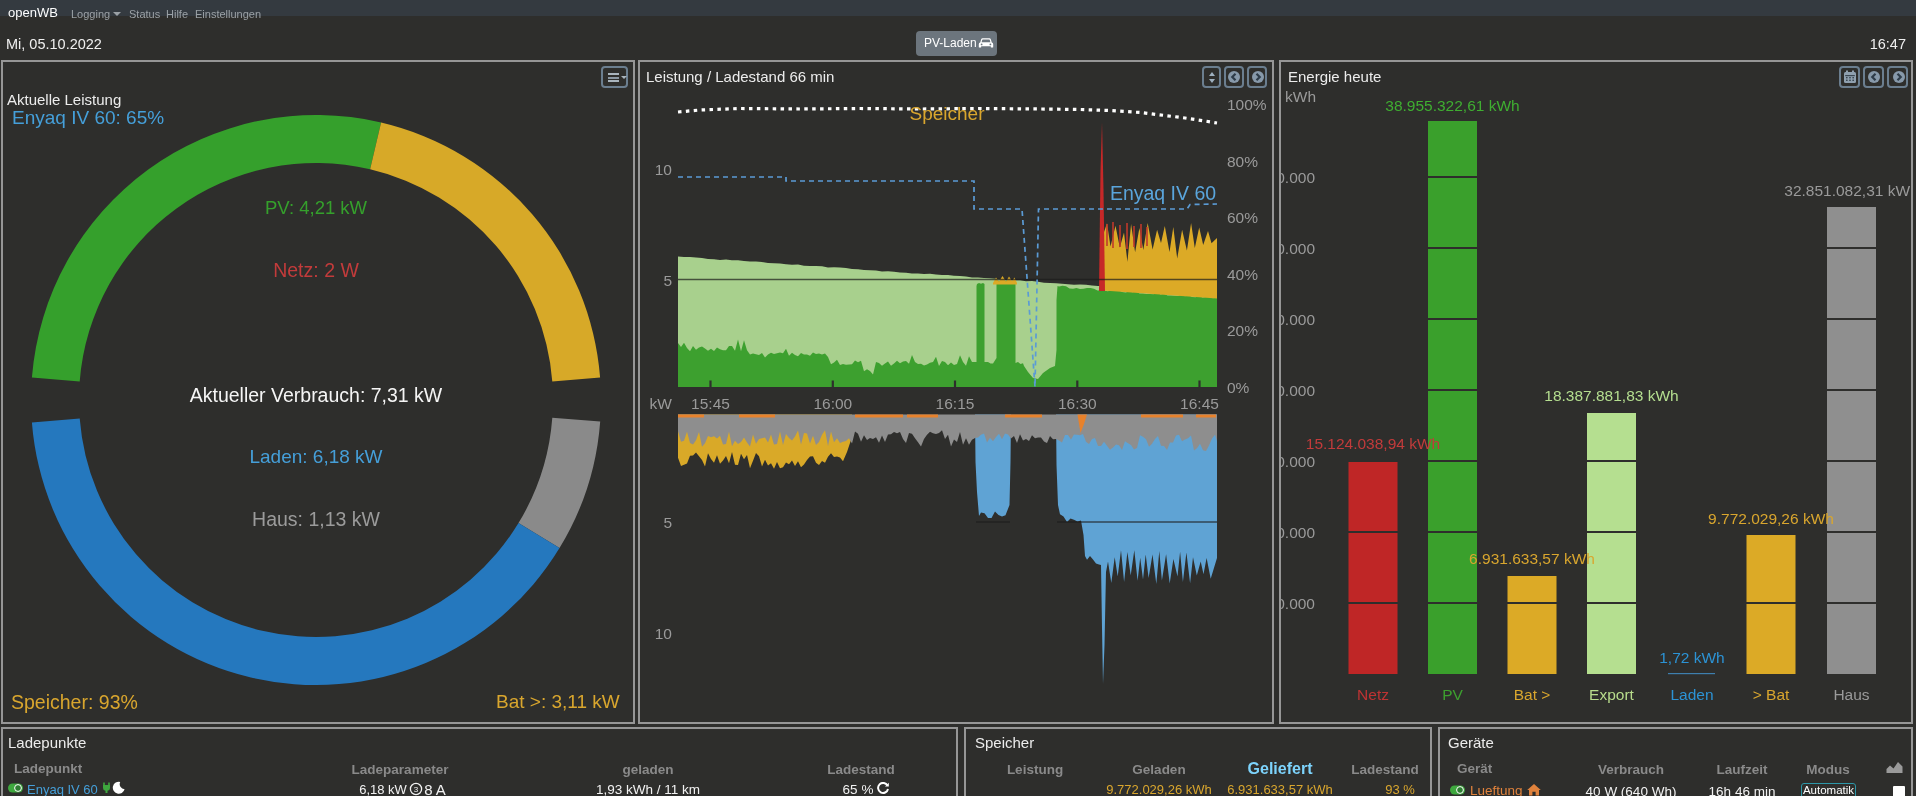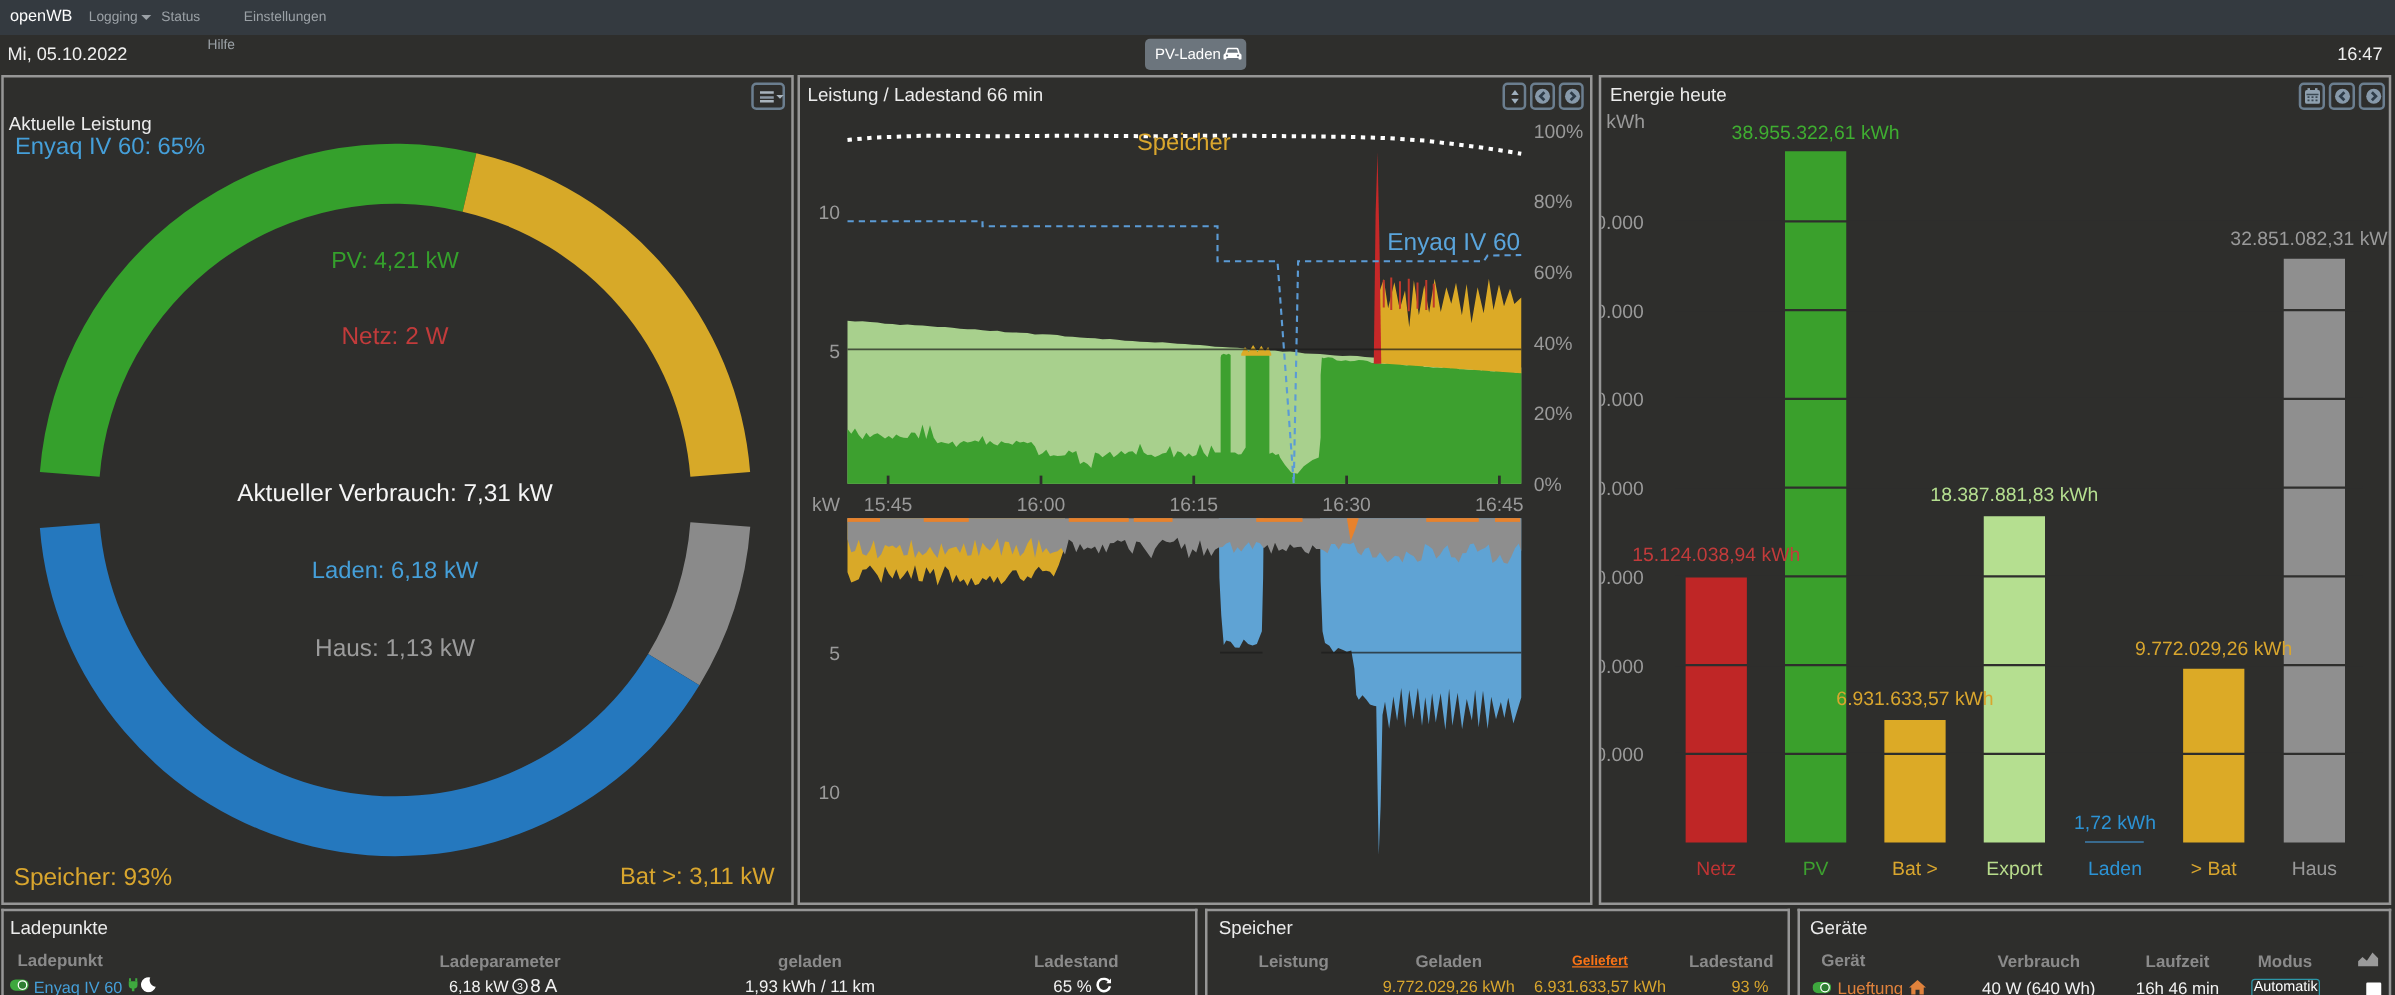--- a/index.html
+++ b/index.html
@@ -2,26 +2,26 @@
 <html><head><meta charset="utf-8">
 <style>
 * { margin:0; padding:0; box-sizing:border-box; }
 body { width:1916px; height:796px; background:#2e2e2c; font-family:"Liberation Sans", sans-serif; position:relative; overflow:hidden; }
 .panel { position:absolute; border:2px solid #969696; background:#2e2e2c; }
 .abs { position:absolute; }
 .ctr { transform:translate(-50%,-50%); white-space:nowrap; }
 .hbtn { position:absolute; border:2px solid #6b7e8f; border-radius:4px; }
 </style></head>
 <body>
-<div class="abs" style="left:0;top:0;width:1916px;height:28px;background:#343a40;">
+<div class="abs" style="left:0;top:0;width:1916px;height:16px;background:#343a40;">
   <span class="abs" style="left:8px;top:5px;font-size:13px;color:#fdfdfd;">openWB</span>
   <span class="abs" style="left:71px;top:8px;font-size:11px;color:#9ba1a6;">Logging</span>
   <span class="abs" style="left:113px;top:12px;width:0;height:0;border-left:4px solid transparent;border-right:4px solid transparent;border-top:4px solid #9ba1a6;"></span>
   <span class="abs" style="left:129px;top:8px;font-size:11px;color:#9ba1a6;text-align:center;">Status</span>
-  <span class="abs" style="left:166px;top:8px;font-size:11px;color:#9ba1a6;margin-top:22px;">Hilfe</span>
+  <span class="abs" style="left:166px;top:8px;font-size:11px;color:#9ba1a6;">Hilfe</span>
   <span class="abs" style="left:195px;top:8px;font-size:11px;color:#9ba1a6;">Einstellungen</span>
 </div>
 <span class="abs" style="left:6px;top:36px;font-size:14.5px;color:#efefef;">Mi, 05.10.2022</span>
 <span class="abs" style="right:10px;top:36px;font-size:14.5px;color:#efefef;">16:47</span>
 <div class="abs" style="left:916px;top:31px;width:81px;height:25px;background:#6c757d;border-radius:4px;color:#fff;font-size:12px;">
   <span class="abs" style="left:8px;top:5px;">PV-Laden</span>
   <svg class="abs" style="left:62px;top:6px;" width="16" height="13" viewBox="0 0 16 13">
     <path d="M2.2 5.5 L3.2 2.2 Q3.5 1.2 4.6 1.2 L11.4 1.2 Q12.5 1.2 12.8 2.2 L13.8 5.5 Q15.2 5.8 15.2 7.2 L15.2 10 Q15.2 10.6 14.6 10.6 L13.4 10.6 Q12.8 10.6 12.8 10 L12.8 9.3 L3.2 9.3 L3.2 10 Q3.2 10.6 2.6 10.6 L1.4 10.6 Q0.8 10.6 0.8 10 L0.8 7.2 Q0.8 5.8 2.2 5.5 Z" fill="#fff"></path>
     <path d="M3.6 5.2 L4.3 2.8 Q4.4 2.4 4.9 2.4 L11.1 2.4 Q11.6 2.4 11.7 2.8 L12.4 5.2 Z" fill="#6c757d"></path>
     <circle cx="3.6" cy="7.4" r="0.9" fill="#6c757d"></circle>
@@ -239,21 +239,21 @@
 <span class="abs ctr" style="left:648px;top:789px;font-size:13.5px;color:#f2f2f2;">1,93 kWh / 11 km</span>
 <span class="abs ctr" style="left:858px;top:789px;font-size:13.5px;color:#f2f2f2;">65 %</span>
 <svg class="abs" style="left:876px;top:782px;" width="14" height="14" viewBox="0 0 14 14">
     <path d="M11.5 3.5 A5 5 0 1 0 12 7" stroke="#fff" stroke-width="2" fill="none"></path>
     <path d="M12.8 0.8 L12.8 4.6 L9 4.6 Z" fill="#fff"></path>
   </svg>
 
 <span class="abs" style="left:975px;top:734px;font-size:15px;color:#ececec;">Speicher</span>
 <span class="abs ctr" style="left:1035px;top:769px;font-size:13.5px;font-weight:bold;color:#8a8a8a;">Leistung</span>
 <span class="abs ctr" style="left:1159px;top:769px;font-size:13.5px;font-weight:bold;color:#8a8a8a;">Geladen</span>
-<span class="abs ctr" style="left:1280px;top:769px;font-size:11px;font-weight:bold;color:#f97316;text-decoration:underline;">Geliefert</span>
+<span class="abs ctr" style="left:1280px;top:769px;font-size:16px;font-weight:bold;color:#7dd3fc;">Geliefert</span>
 <span class="abs ctr" style="left:1385px;top:769px;font-size:13.5px;font-weight:bold;color:#8a8a8a;">Ladestand</span>
 <span class="abs ctr" style="left:1035px;top:821px;font-size:13px;color:#d9a62e;">Lieferung: 3,11 kW</span>
 <span class="abs ctr" style="left:1159px;top:789px;font-size:13px;color:#d9a62e;">9.772.029,26 kWh</span>
 <span class="abs ctr" style="left:1280px;top:789px;font-size:13px;color:#d9a62e;">6.931.633,57 kWh</span>
 <span class="abs ctr" style="left:1400px;top:789px;font-size:13px;color:#d9a62e;">93 %</span>
 
 <span class="abs" style="left:1448px;top:734px;font-size:15px;color:#ececec;">Geräte</span>
 <span class="abs" style="left:1457px;top:761px;font-size:13.5px;font-weight:bold;color:#8a8a8a;">Gerät</span>
 <span class="abs ctr" style="left:1631px;top:769px;font-size:13.5px;font-weight:bold;color:#8a8a8a;">Verbrauch</span>
 <span class="abs ctr" style="left:1742px;top:769px;font-size:13.5px;font-weight:bold;color:#8a8a8a;">Laufzeit</span>

